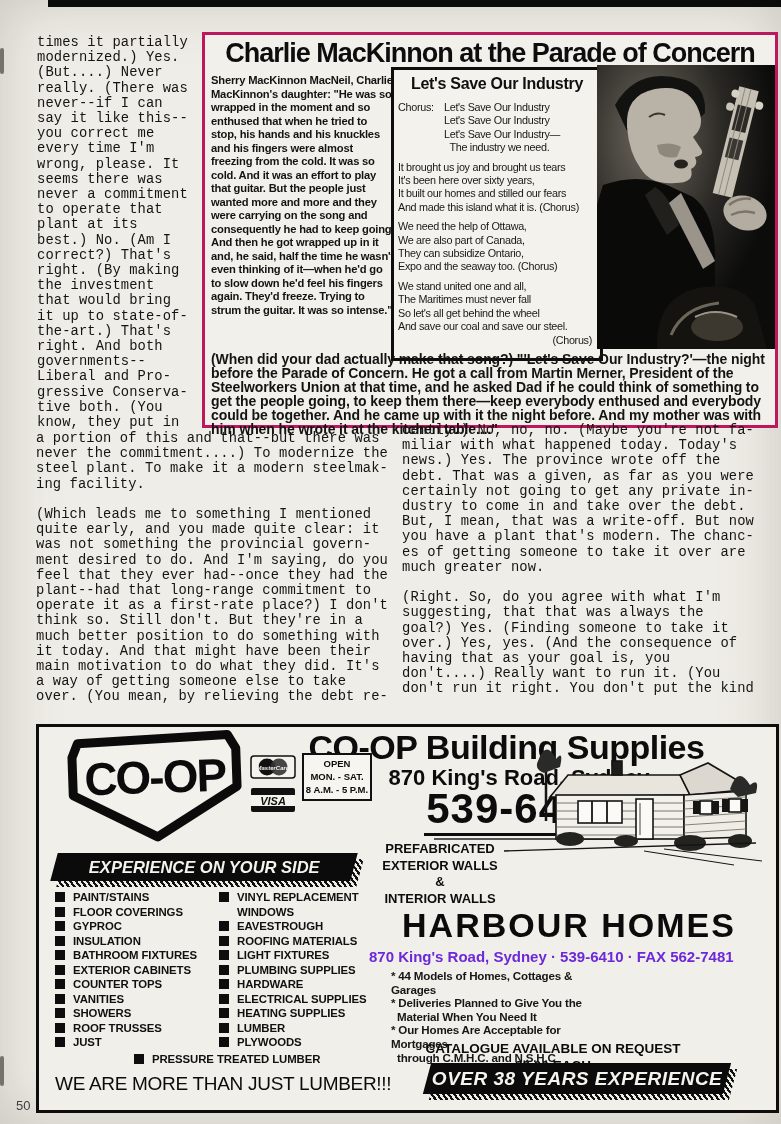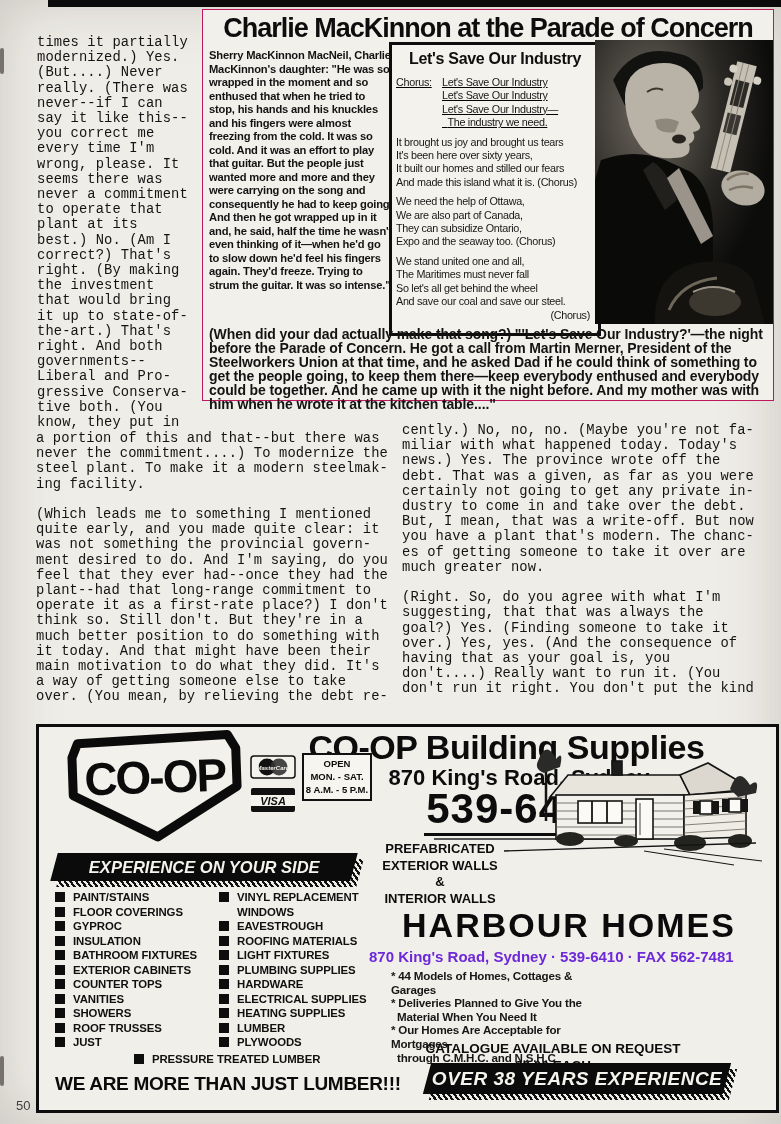--- a/index.html
+++ b/index.html
@@ -13,29 +13,29 @@
   .em2{top:1056px;height:30px;}
 
   
   .mono{font-family:"Liberation Mono","DejaVu Sans Mono",monospace;color:#141414;
         white-space:pre-wrap;font-size:13.8px;letter-spacing:.1px;line-height:15.2px;}
   #col-narrow{position:absolute;left:37px;top:35px;width:172px;}
   #col-left2{position:absolute;left:36px;top:431px;width:368px;}
   #col-right2{position:absolute;left:402px;top:423px;width:372px;}
 
   
-  #feature{position:absolute;left:202px;top:9px;width:570px;height:390px;border:1px solid #be185d;background:#f2f0ea;}
+  #feature{position:absolute;left:202px;top:32px;width:570px;height:390px;border:3px solid #be185d;background:#f2f0ea;}
   #feature-title{position:absolute;left:0;top:3px;width:100%;text-align:center;font-weight:bold;
                  font-size:27px;letter-spacing:-1px;white-space:nowrap;color:#0d0d0d;}
   #feature-intro{position:absolute;left:6px;top:39px;width:184px;font-weight:bold;
                  font-size:11.2px;line-height:13.5px;letter-spacing:-.2px;color:#131313;}
   #songbox{position:absolute;left:186px;top:32px;width:206px;height:288px;border:3px solid #0d0d0d;background:#f4f2ec;}
   #song-title{text-align:center;font-weight:bold;font-size:16px;margin-top:5px;letter-spacing:-.3px;color:#0f0f0f;}
   .song-line{font-size:10.8px;letter-spacing:-.3px;line-height:13.4px;color:#181818;white-space:pre-wrap;}
-  #chorus{display:flex;margin:8px 0 1px 4px;text-decoration:underline;}
+  #chorus{display:flex;margin:8px 0 1px 4px;}
   #chorus-label{width:46px;flex:none;}
   .verse{margin:6px 0 0 4px;}
   #verse3-chorus{text-align:right;margin-right:8px;}
   #photo{position:absolute;left:392px;top:30px;width:178px;height:284px;}
   #feature-caption{position:absolute;left:6px;top:317px;width:560px;font-weight:bold;
                    font-size:14px;line-height:14px;letter-spacing:-.1px;color:#131313;}
 
   
   #ad{position:absolute;left:36px;top:724px;width:737px;height:383px;border:3px solid #0d0d0d;background:#f1efe9;}
   #coop-logo{position:absolute;left:20px;top:2px;width:190px;height:114px;}
@@ -64,21 +64,21 @@
   #banner2{left:388px;top:336px;width:300px;height:31px;}
   #banner2 .banner span{font-size:19px;letter-spacing:.5px;}
 
   .prod{position:absolute;display:flex;align-items:center;height:14.5px;font-weight:bold;
         font-size:11.4px;letter-spacing:-.1px;color:#101010;white-space:nowrap;}
   .sq{width:10px;height:10px;background:#0d0d0d;margin-right:8px;flex:none;}
   .cont .sq{visibility:hidden;}
   .pc1{left:16px;}  .pc2{left:180px;}
 
   #pressure-row{left:95px;top:325px;width:260px;justify-content:flex-start;}
-  #ad-tagline{position:absolute;left:16px;top:346px;font-weight:bold;font-size:19px;letter-spacing:-.3px;color:#0b0b0b;white-space:nowrap;}
+  #ad-tagline{position:absolute;left:16px;top:346px;font-weight:normal;font-size:19px;letter-spacing:-.3px;color:#0b0b0b;white-space:nowrap;}
 
   #prefab{position:absolute;left:336px;top:114px;width:130px;text-align:center;font-weight:bold;
           font-size:13px;line-height:16.5px;white-space:pre-wrap;color:#0d0d0d;}
   #house{position:absolute;left:455px;top:8px;width:270px;height:175px;}
   #harbour-name{position:absolute;left:330px;top:179px;width:400px;text-align:center;font-weight:bold;
                 font-size:34px;letter-spacing:2px;white-space:nowrap;color:#0b0b0b;}
   #harbour-contact{position:absolute;left:330px;top:221px;width:400px;font-weight:bold;
                    font-size:15px;white-space:nowrap;color:#6d28d9;}
   .hbullets{position:absolute;top:242px;font-weight:bold;font-size:11.6px;letter-spacing:-.2px;
             line-height:13.6px;white-space:pre-wrap;color:#161616;}

